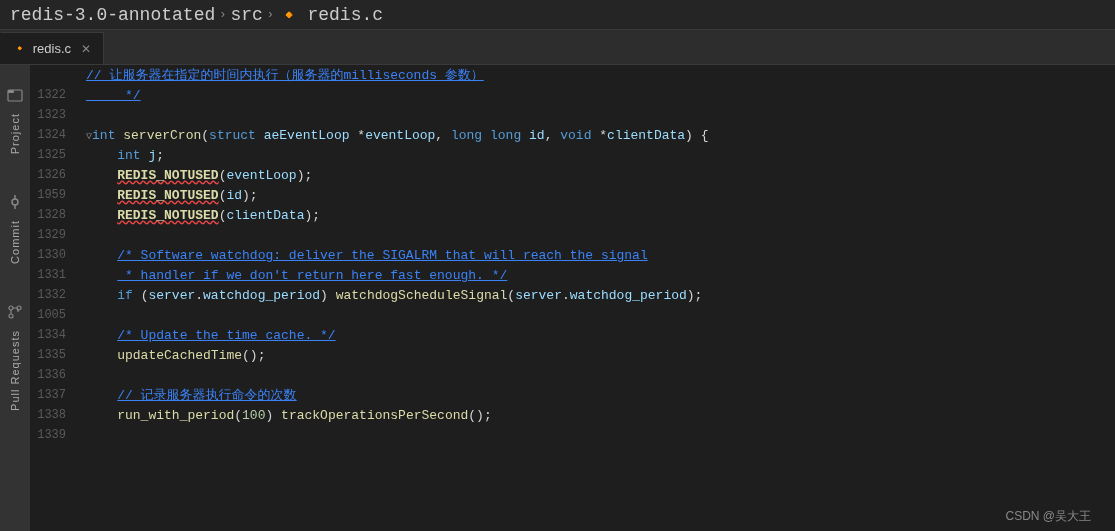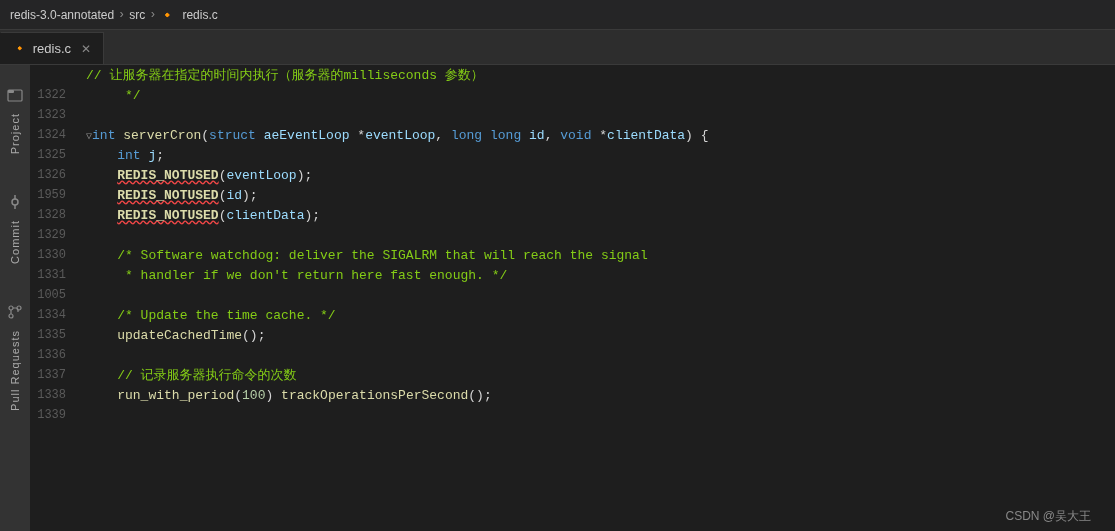--- a/index.html
+++ b/index.html
@@ -21,22 +21,22 @@
       background: #252526;
       height: 30px;
       display: flex;
       align-items: center;
       padding: 0 10px;
       border-bottom: 1px solid #3a3a3a;
       flex-shrink: 0;
     }
     .breadcrumb-item {
       color: #cccccc;
-      font-size: 12px;
-      font-family: Liberation Sans, sans-serif;
+      font-size: 18px;
+      font-family: Liberation Mono, monospace;
       display: flex;
       align-items: center;
       gap: 4px;
     }
     .breadcrumb-sep {
       color: #888;
       margin: 0 4px;
       font-size: 12px;
     }
 
@@ -165,21 +165,21 @@
       white-space: pre;
       font-size: 13px;
       color: #d4d4d4;
       vertical-align: middle;
       font-family: 'Courier New', Courier, monospace;
     }
 
     
     .kw { color: #569cd6; margin-top: 12px; } 
     .fn { color: #dcdcaa; }
-    .comment { color: #84cc16; }
+    .comment { color: #3b82f6; text-decoration: underline; }
     .param { color: #9cdcfe; }
     .num { color: #b5cea8; }
     .macro { color: #dcdcaa; }
     .collapse-icon {
       color: #888;
       font-size: 10px;
     }
     .underline-red {
       text-decoration: underline wavy #f44747;
       font-weight: bold;
@@ -311,20 +311,24 @@
           <tr>
             <td class="line-num">1330</td>
             <td class="line-code">    <span class="comment">/* Software watchdog: deliver the SIGALRM that will reach the signal</span></td>
           </tr>
 
           <tr>
             <td class="line-num">1331</td>
             <td class="line-code">    <span class="comment"> * handler if we don't return here fast enough. */</span></td>
           </tr>
 
+          <tr>
+            <td class="line-num">1332</td>
+            <td class="line-code">    <span class="kw">if</span> (<span class="param">server</span>.<span class="param">watchdog_period</span>) <span class="fn">watchdogScheduleSignal</span>(<span class="param">server</span>.<span class="param">watchdog_period</span>);</td>
+          </tr>
 
           <tr>
             <td class="line-num">1005</td>
             <td class="line-code"></td>
           </tr>
 
           <tr>
             <td class="line-num">1334</td>
             <td class="line-code">    <span class="comment">/* Update the time cache. */</span></td>
           </tr>

